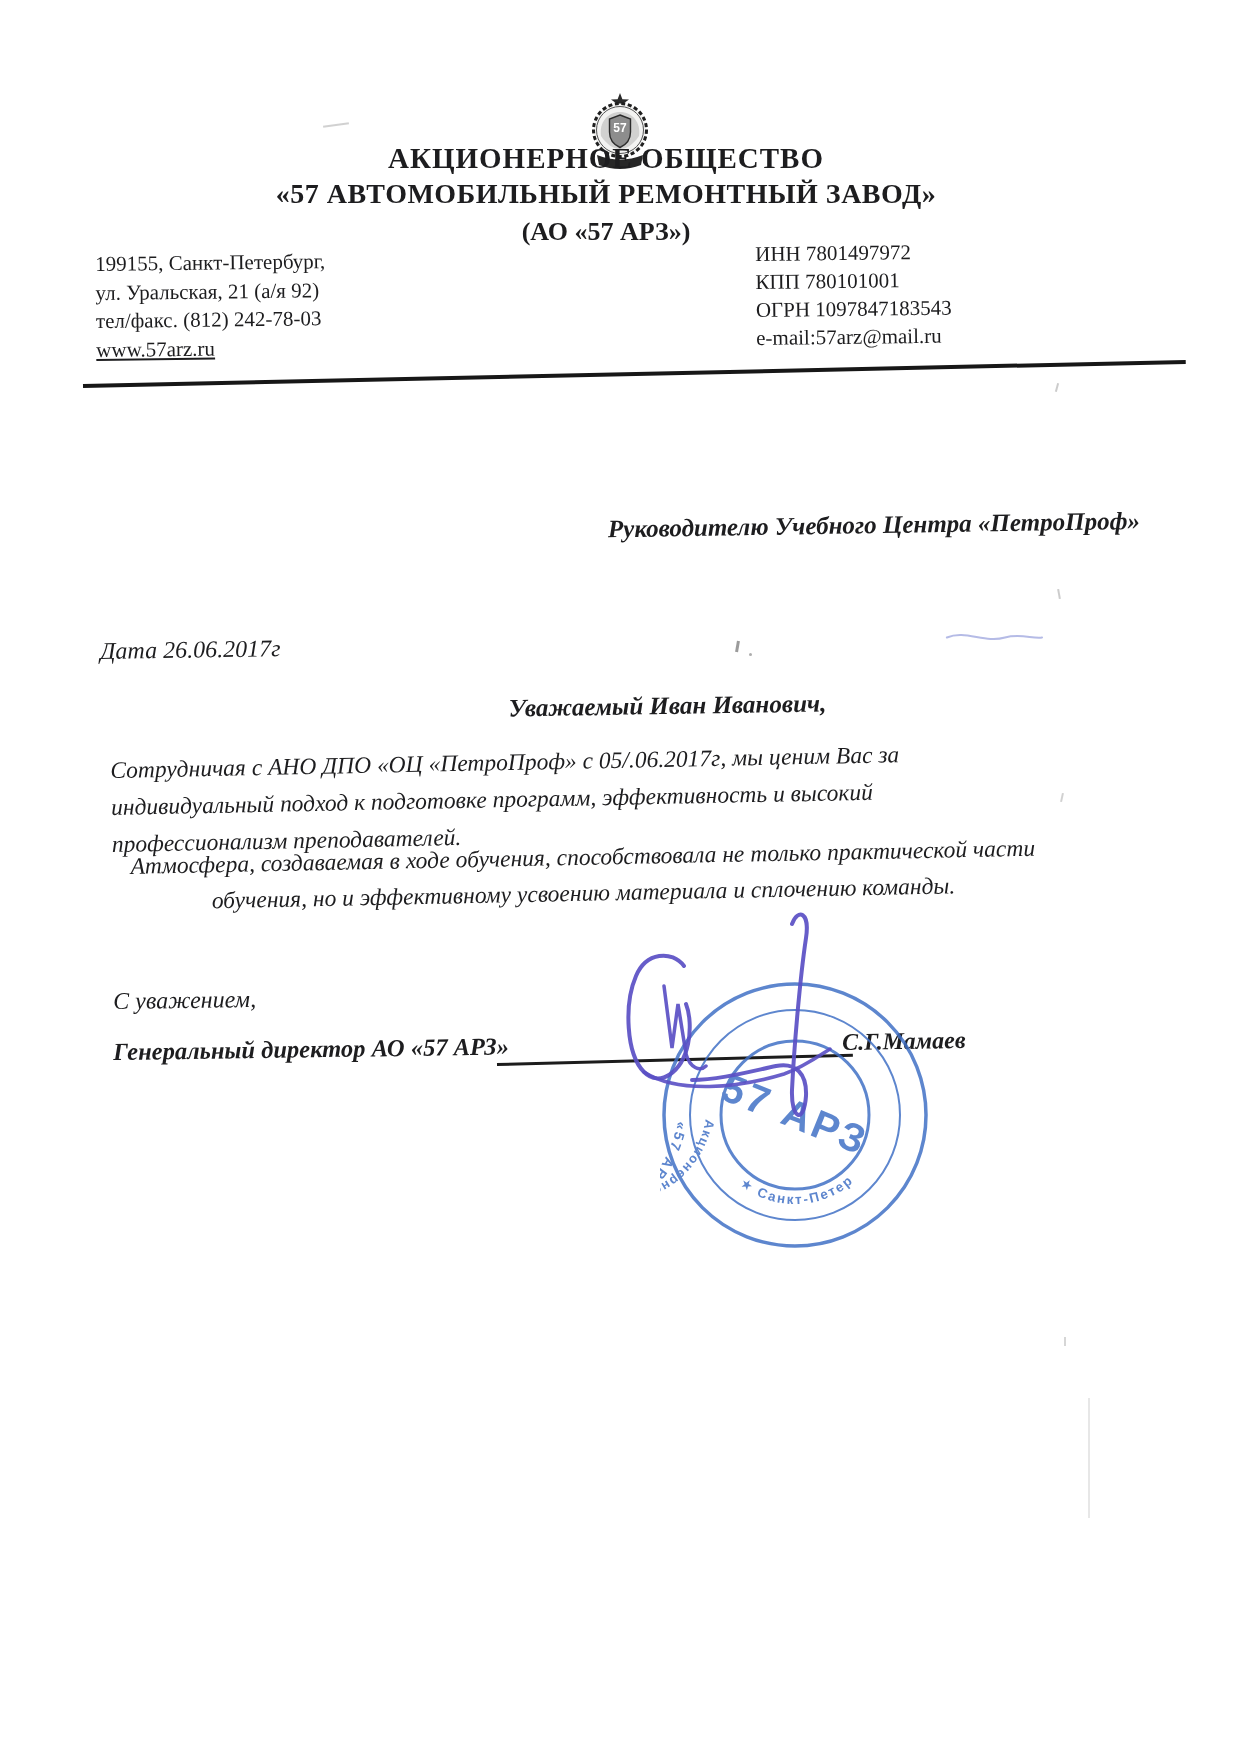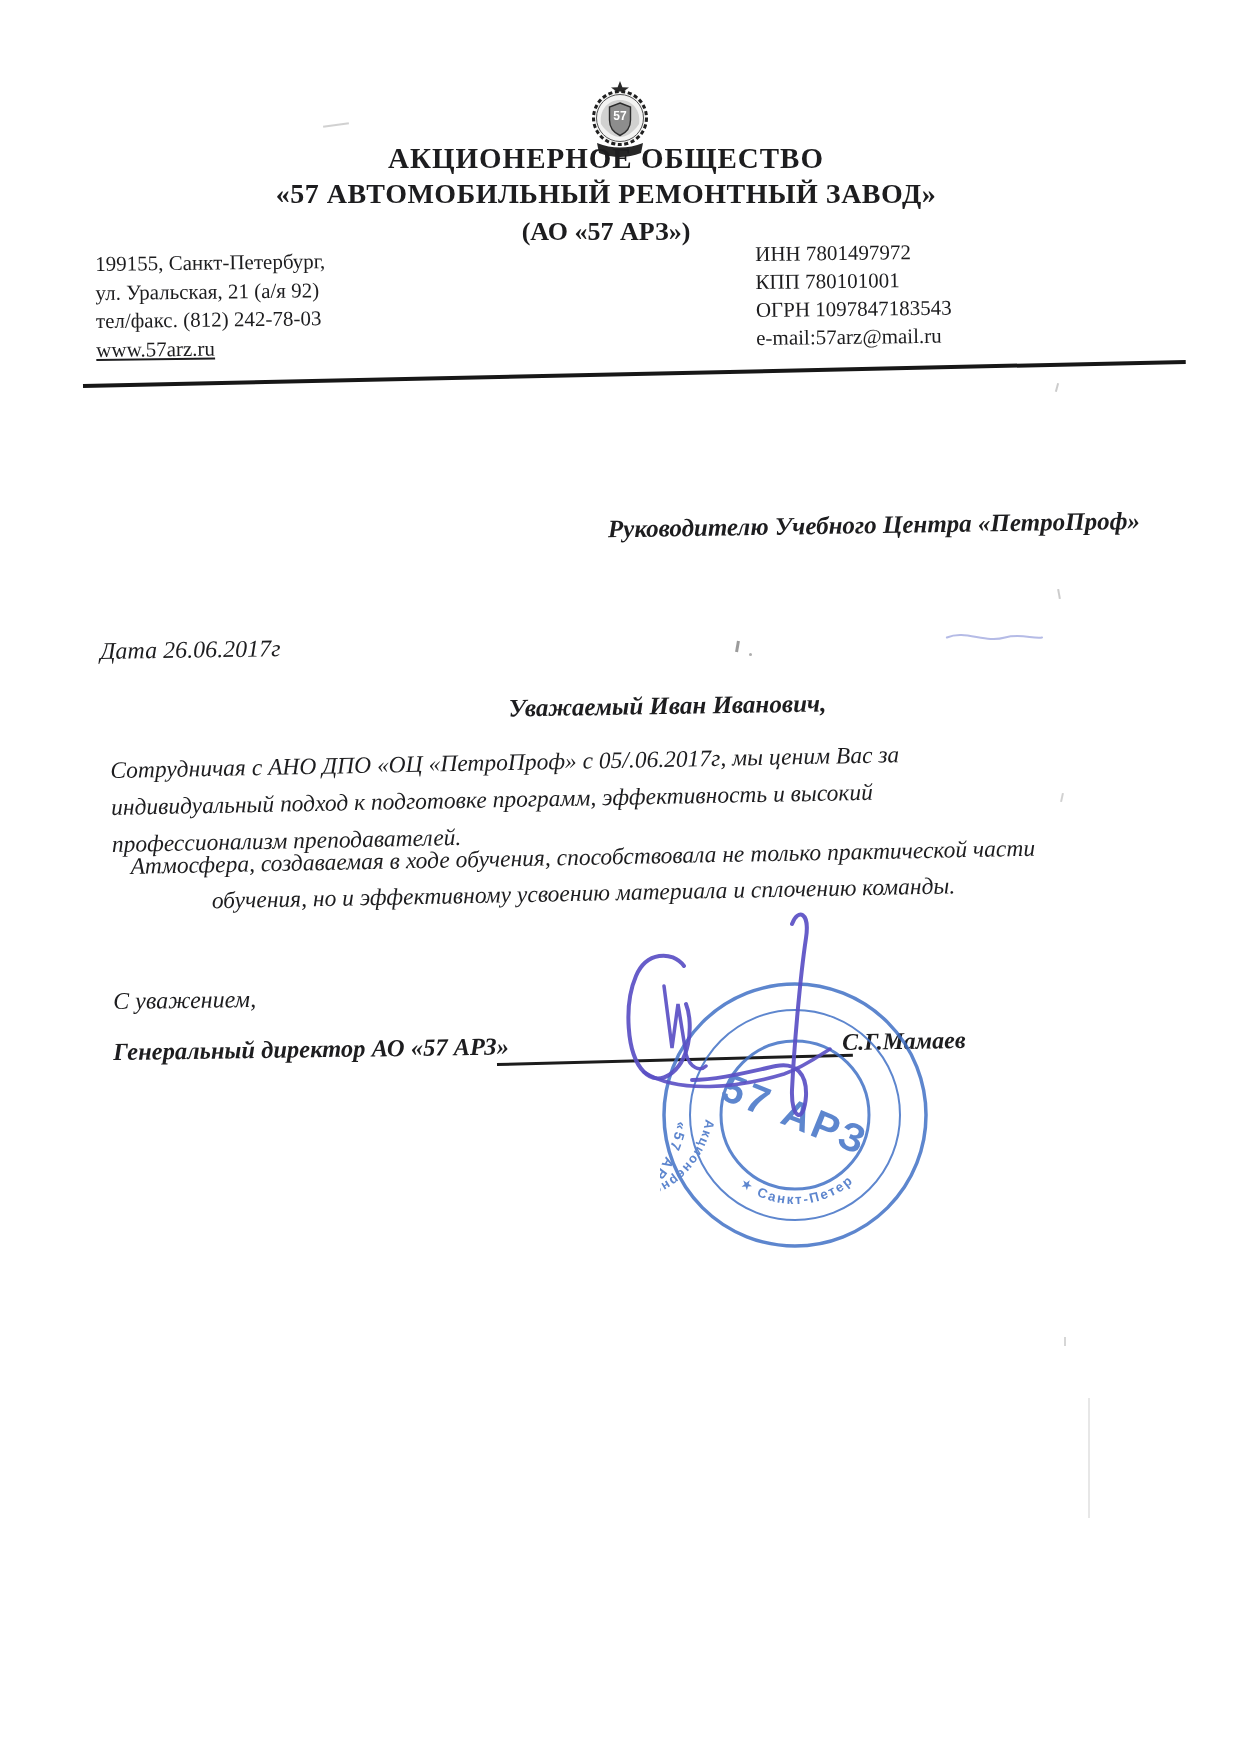--- a/index.html
+++ b/index.html
@@ -3,21 +3,21 @@
 <meta charset="utf-8">
 <style>
   html,body{margin:0;padding:0;}
   body{
     width:1240px;height:1755px;position:relative;background:#ffffff;
     font-family:"Liberation Serif","DejaVu Serif",serif;color:#1d1d1f;
     overflow:hidden;
   }
   .abs{position:absolute;}
   
-  .logo-wrap{left:582px;top:80px;width:76px;height:82px;}
+  .logo-wrap{left:582px;top:92px;width:76px;height:82px;}
   .hdr{left:0;top:140px;width:1212px;text-align:center;}
   .hdr-line1{font-size:29px;font-weight:bold;letter-spacing:1px;line-height:36px;}
   .hdr-line2{font-size:28px;font-weight:bold;letter-spacing:.5px;line-height:36px;}
   .hdr-line3{font-size:26px;font-weight:bold;line-height:36px;margin-top:2px;}
   .contacts-left{left:95px;top:250px;font-size:21px;line-height:28.5px;transform:rotate(-0.7deg);transform-origin:left top;}
   .contacts-right{left:755px;top:240px;font-size:21px;line-height:28px;transform:rotate(-0.7deg);transform-origin:left top;}
   .website{text-decoration:underline;}
   .hdr-rule{left:83px;top:384px;width:1103px;height:4px;background:#171717;transform:rotate(-1.25deg);transform-origin:left center;}
   
   .addressee{left:495px;top:512px;width:645px;text-align:right;font-weight:bold;font-style:italic;font-size:25px;transform:rotate(-0.9deg);}

